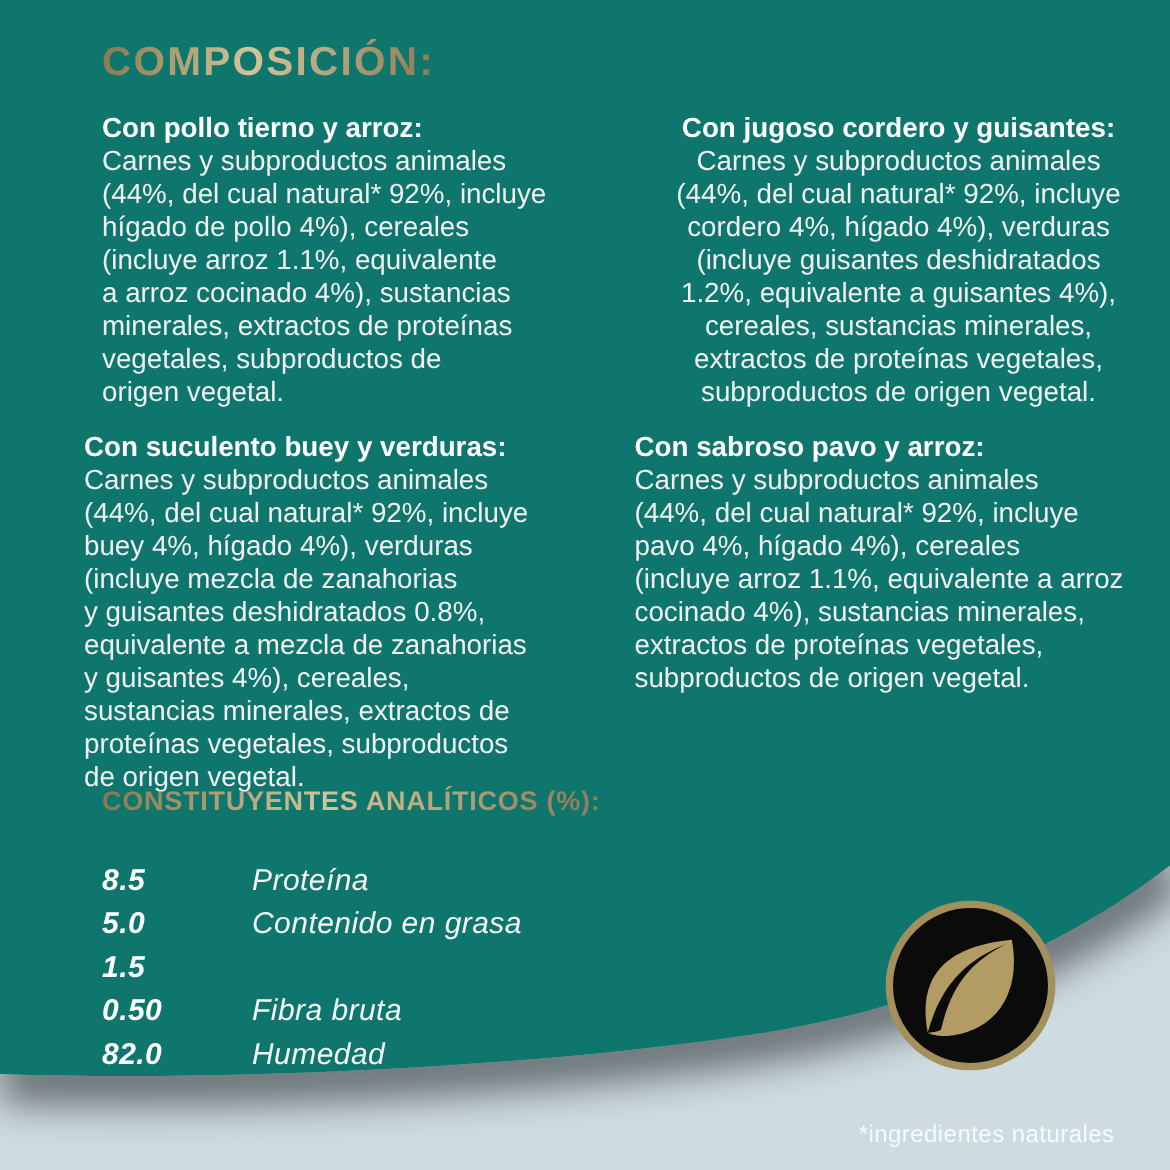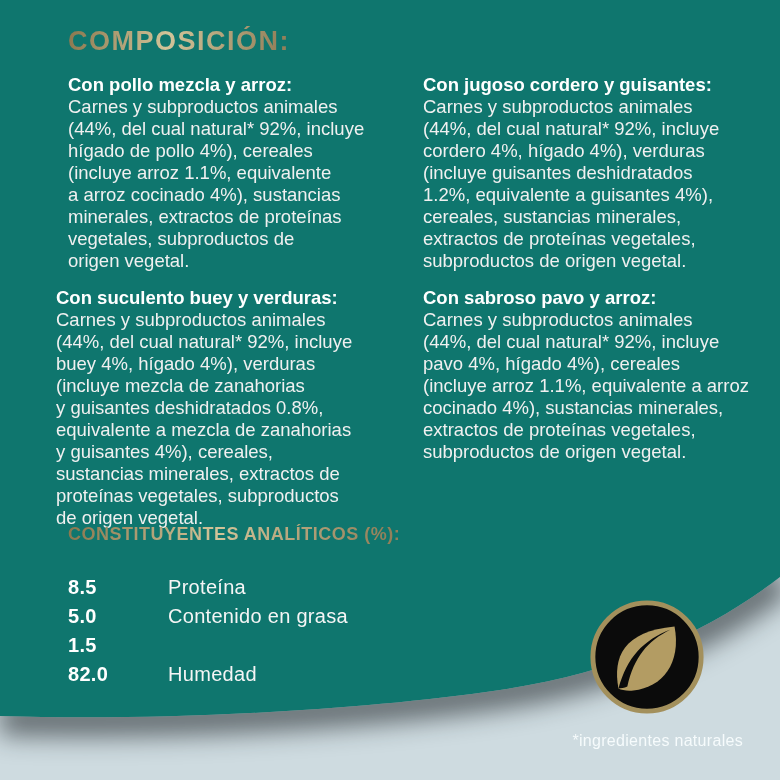--- a/index.html
+++ b/index.html
@@ -16,46 +16,46 @@
     -webkit-text-fill-color:transparent;color:transparent;
   }
   .page-title{
     position:absolute;left:68px;top:26px;
     font-size:27px;letter-spacing:1.5px;
   }
   .comp-block{position:absolute;width:352px;font-size:18.5px;line-height:22px;color:#f0f0f0;}
   .comp-block .bh{font-weight:bold;color:#ffffff;}
   .comp-block .bb{white-space:pre-line;}
   .b1{left:68px;top:74px;}
-  .b2{left:423px;top:74px;}
+  .b2{left:423px;top:74px;text-align:center;}
   .b3{left:56px;top:287px;}
   .b4{left:423px;top:287px;}
   .analytic-title{
     position:absolute;left:68px;top:524px;
     font-size:18px;letter-spacing:0.5px;
   }
-  .rows{position:absolute;left:68px;top:573px;z-index:3;}
+  .rows{position:absolute;left:68px;top:573px;z-index:3;font-style:italic;}
   .row{display:flex;height:29px;align-items:center;font-size:20px;color:#f5f5f5;letter-spacing:0.3px;}
   .row .val{width:100px;font-weight:bold;color:#ffffff;}
   .wave{position:absolute;left:0;top:550px;z-index:1;}
   .badge{position:absolute;left:586px;top:596px;z-index:4;}
   .caption{
-    position:absolute;right:37px;top:732px;z-index:4;
+    position:absolute;right:37px;top:748px;z-index:4;
     font-size:16px;color:#f6fbfc;letter-spacing:0.3px;
   }
 </style>
 </head>
 <body>
 
 <div class="page">
 
   <div class="page-title gold-heading">COMPOSICIÓN:</div>
 
   <div class="comp-block b1">
-    <div class="bh">Con pollo mezcla y arroz:</div>
+    <div class="bh">Con pollo tierno y arroz:</div>
     <div class="bb">Carnes y subproductos animales
 (44%, del cual natural* 92%, incluye
 hígado de pollo 4%), cereales
 (incluye arroz 1.1%, equivalente
 a arroz cocinado 4%), sustancias
 minerales, extractos de proteínas
 vegetales, subproductos de
 origen vegetal.</div>
   </div>
 
@@ -104,20 +104,24 @@
       <span class="lab">Proteína</span>
     </div>
     <div class="row">
       <span class="val">5.0</span>
       <span class="lab">Contenido en grasa</span>
     </div>
     <div class="row">
       <span class="val">1.5</span>
     </div>
     <div class="row">
+      <span class="val">0.50</span>
+      <span class="lab">Fibra bruta</span>
+    </div>
+    <div class="row">
       <span class="val">82.0</span>
       <span class="lab">Humedad</span>
     </div>
   </div>
 
   <svg class="wave" width="780" height="230" viewBox="0 0 780 230">
     <defs>
       <clipPath id="waveClip">
         <path d="M0,166 C150,171 350,162 500,140 C620,122 712,80 780,27 L780,230 L0,230 Z"></path>
       </clipPath>

